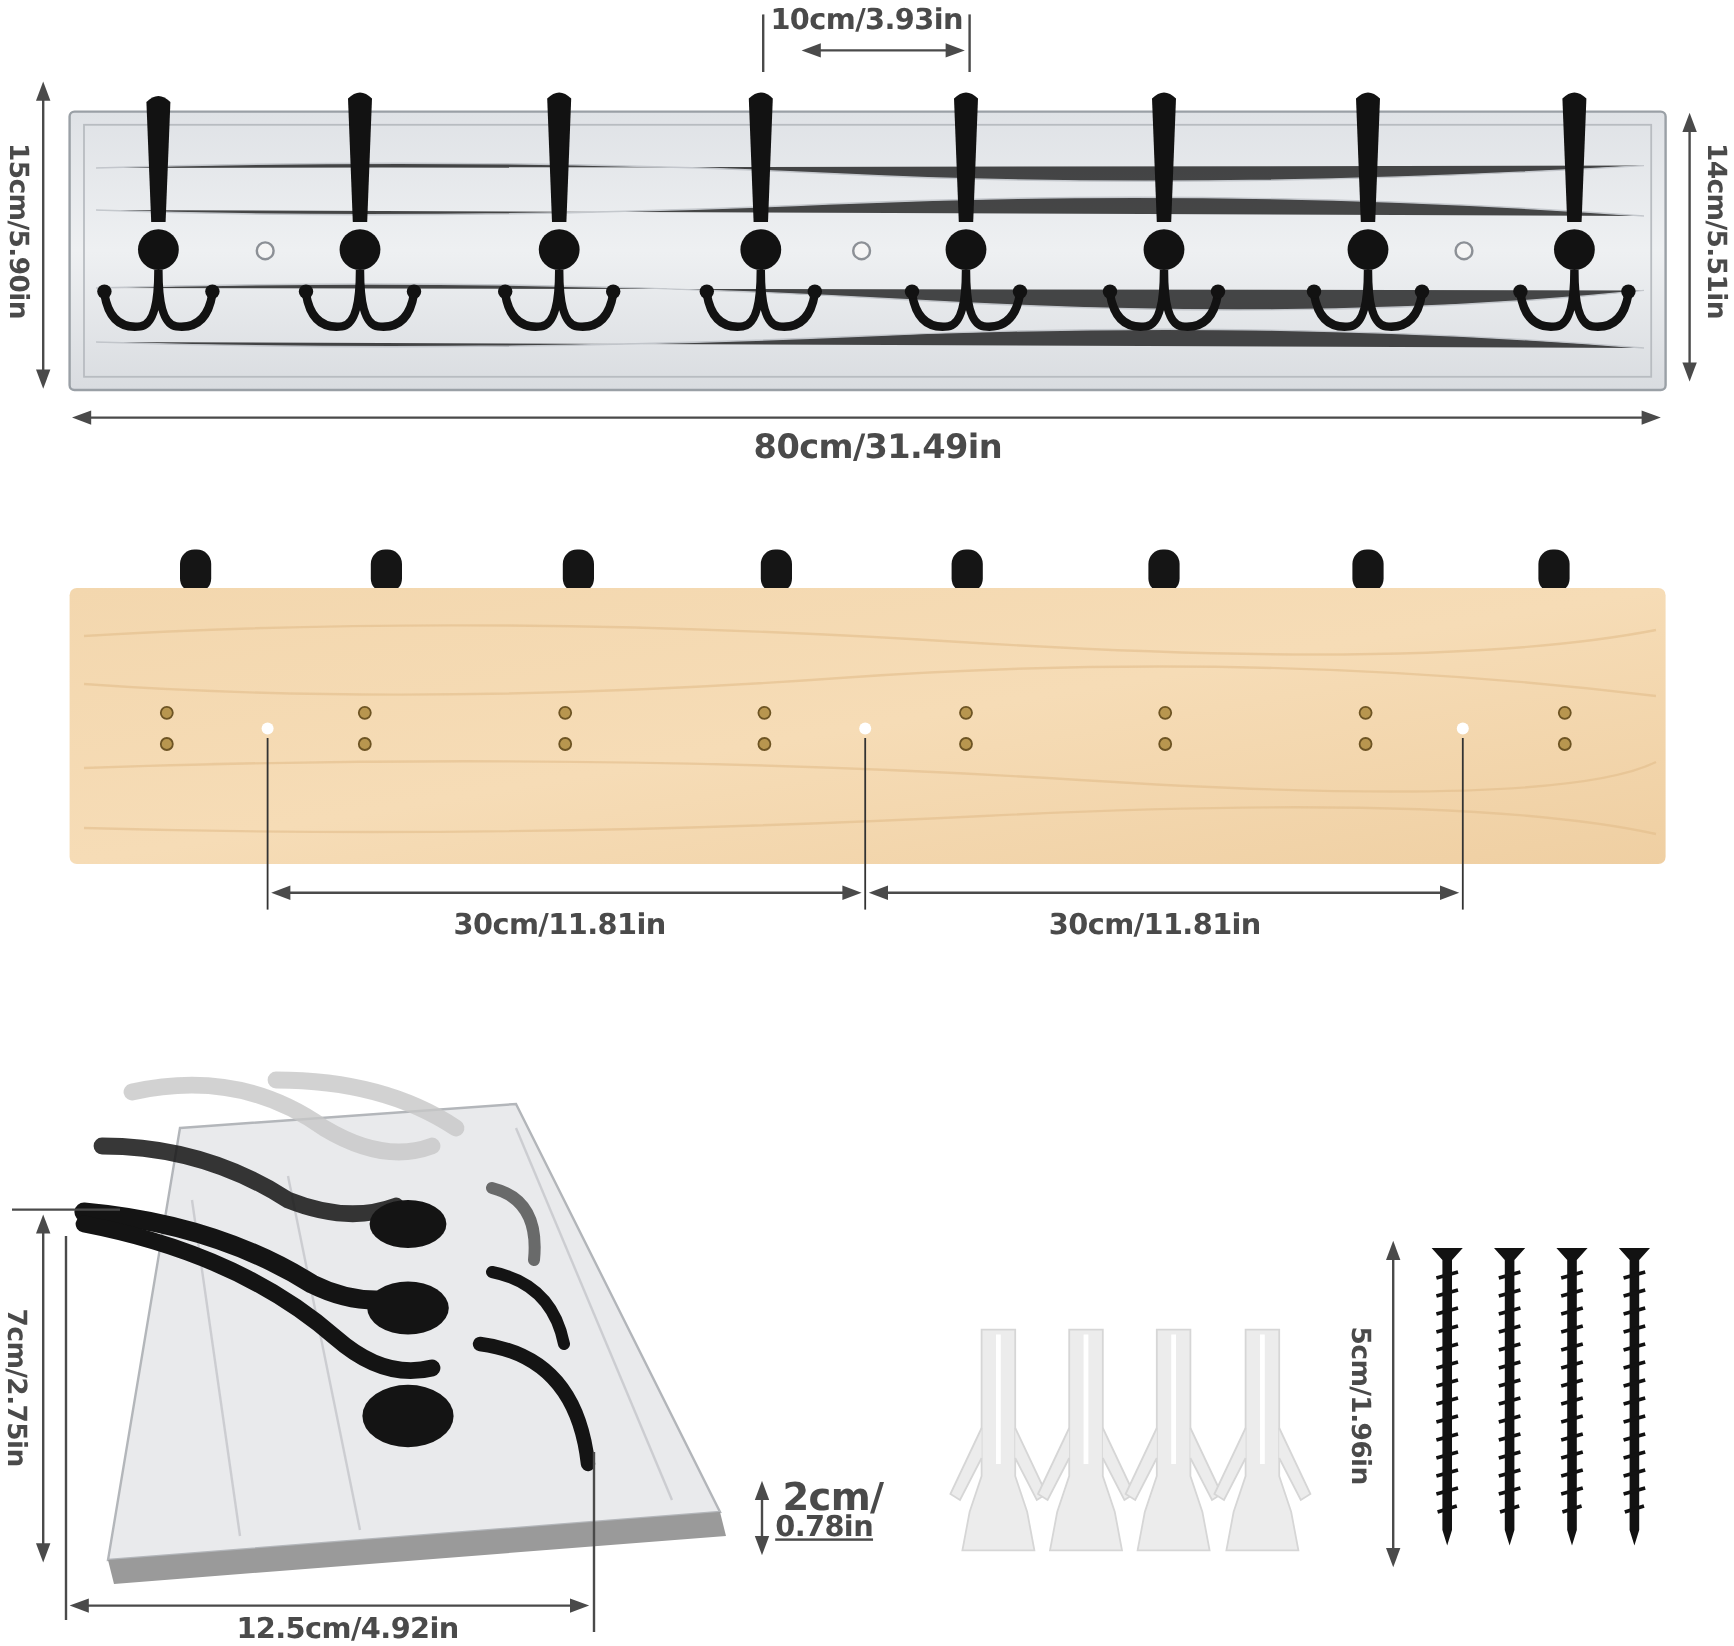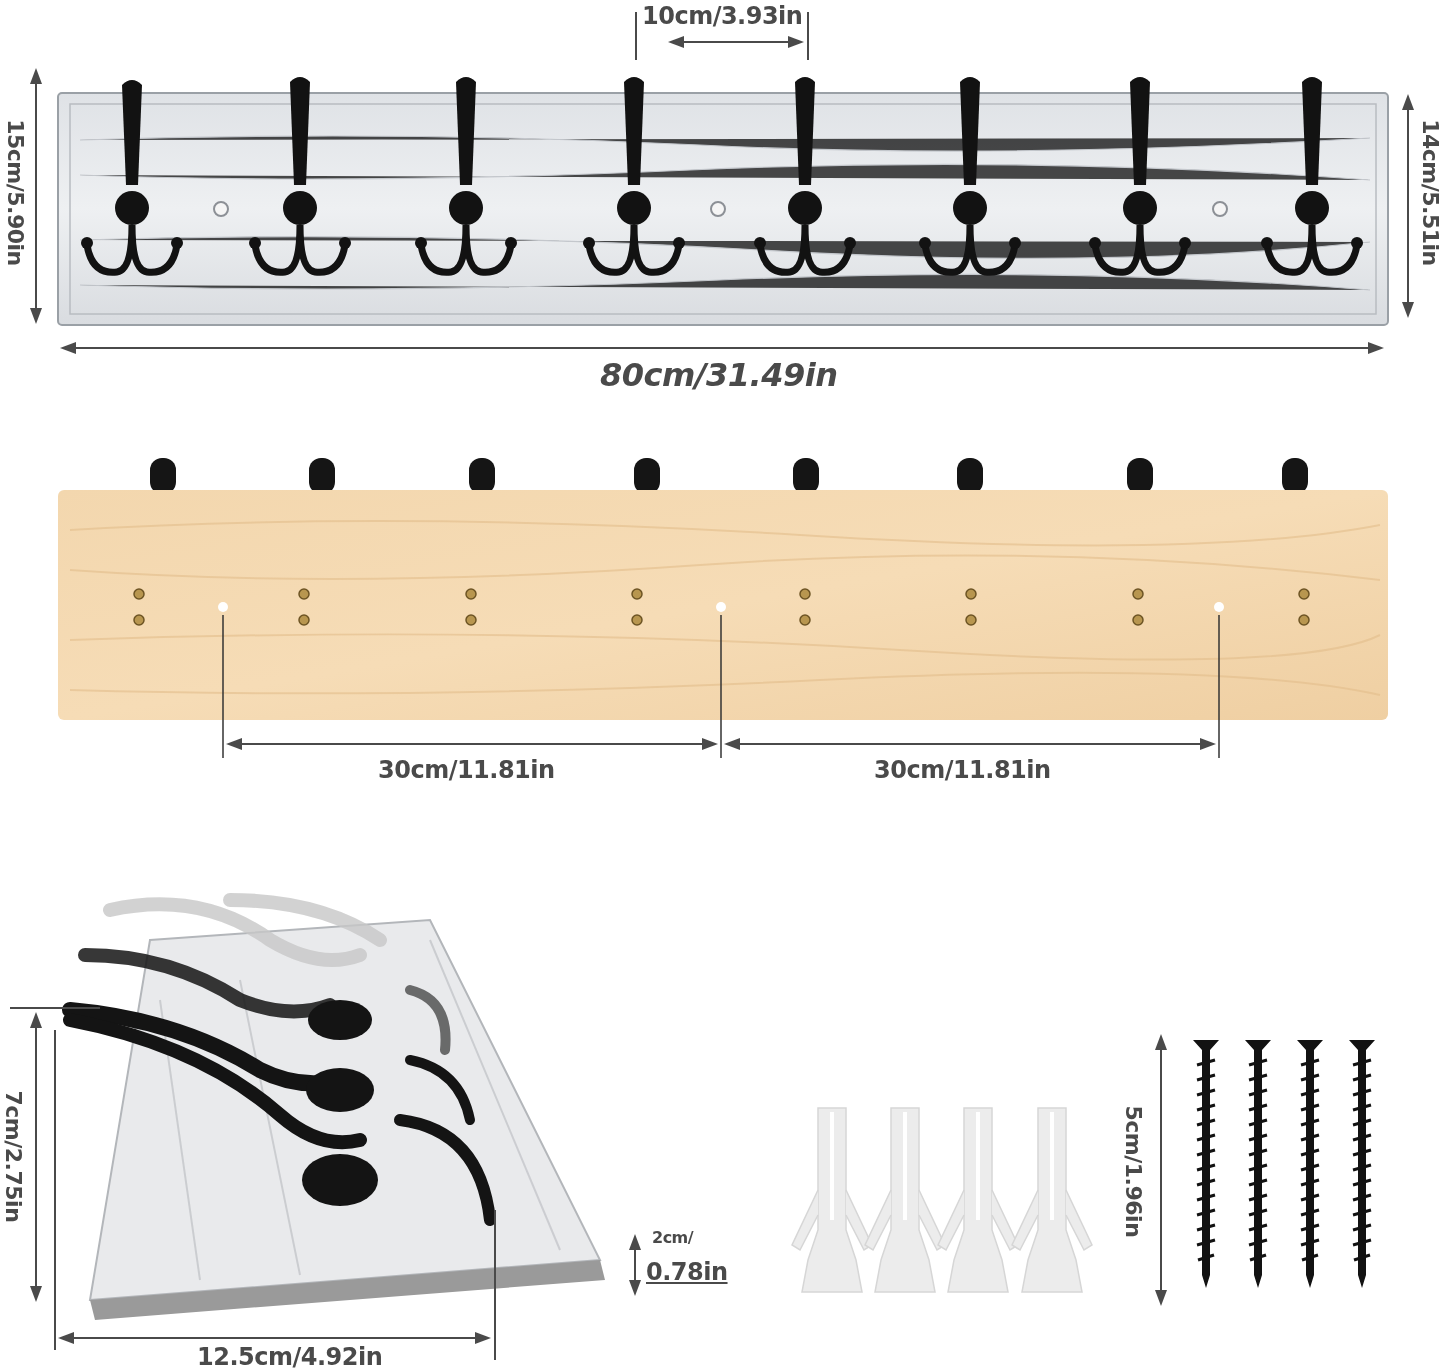--- a/index.html
+++ b/index.html
@@ -115,21 +115,21 @@
       <polygon points="1408,318 1402,302 1414,302" stroke="none"></polygon>
 
       <line x1="66" y1="348" x2="1378" y2="348"></line>
       <polygon points="60,348 76,342 76,354" stroke="none"></polygon>
       <polygon points="1384,348 1368,342 1368,354" stroke="none"></polygon>
     </g>
   </svg>
   <div class="dim-text" style="left:642px;top:2px;font-size:24px;">10cm/3.93in</div>
   <div class="dim-text vtext-ccw" style="left:-60px;top:180px;width:150px;text-align:center;font-size:22px;">15cm/5.90in</div>
   <div class="dim-text vtext-cw" style="left:1355px;top:180px;width:150px;text-align:center;font-size:22px;">14cm/5.51in</div>
-  <div class="dim-text" style="left:600px;top:356px;font-size:32px;font-style:italic;">80cm/31.49in</div>
+  <div class="dim-text" style="left:628px;top:356px;font-size:28px;">80cm/31.49in</div>
 </div>
 
 <div class="abs" style="left:0;top:440px;width:1445px;height:360px;padding-left:36px;">
   <svg width="1445" height="360">
     <defs>
       <linearGradient id="pine" x1="0" y1="0" x2="1" y2="1">
         <stop offset="0" stop-color="#f3d7ae"></stop>
         <stop offset="0.5" stop-color="#f6dcb6"></stop>
         <stop offset="1" stop-color="#efcfa2"></stop>
       </linearGradient>
@@ -231,21 +231,21 @@
       <line x1="495" y1="330" x2="495" y2="480"></line>
       <line x1="64" y1="458" x2="485" y2="458"></line>
       <polygon points="58,458 74,452 74,464" stroke="none"></polygon>
       <polygon points="491,458 475,452 475,464" stroke="none"></polygon>
       <line x1="635" y1="360" x2="635" y2="410"></line>
       <polygon points="635,354 629,370 641,370" stroke="none"></polygon>
       <polygon points="635,416 629,400 641,400" stroke="none"></polygon>
     </g>
   </svg>
   <div class="dim-text vtext-ccw" style="left:-52px;top:263px;width:130px;text-align:center;font-size:22px;">7cm/2.75in</div>
-  <div class="dim-text" style="left:652px;top:348px;font-size:16px;">2cm/</div>
+  <div class="dim-text" style="left:652px;top:348px;font-size:32px;">2cm/</div>
   <div class="dim-text" style="left:646px;top:378px;font-size:24px;text-decoration:underline;">0.78in</div>
   <div class="dim-text" style="left:176px;top:463px;font-size:24px;margin-left:21px;">12.5cm/4.92in</div>
 </div>
 
 <div class="abs" style="left:780px;top:1020px;width:665px;height:300px;">
   <svg width="665" height="300">
 
     <g fill="#ececec" stroke="#d6d6d6" stroke-width="1.5">
       <g transform="translate(52,0)">
           <path d="M-14 88 L14 88 L14 210 L24 240 L30 272 L-30 272 L-24 240 L-14 210 Z"></path>

